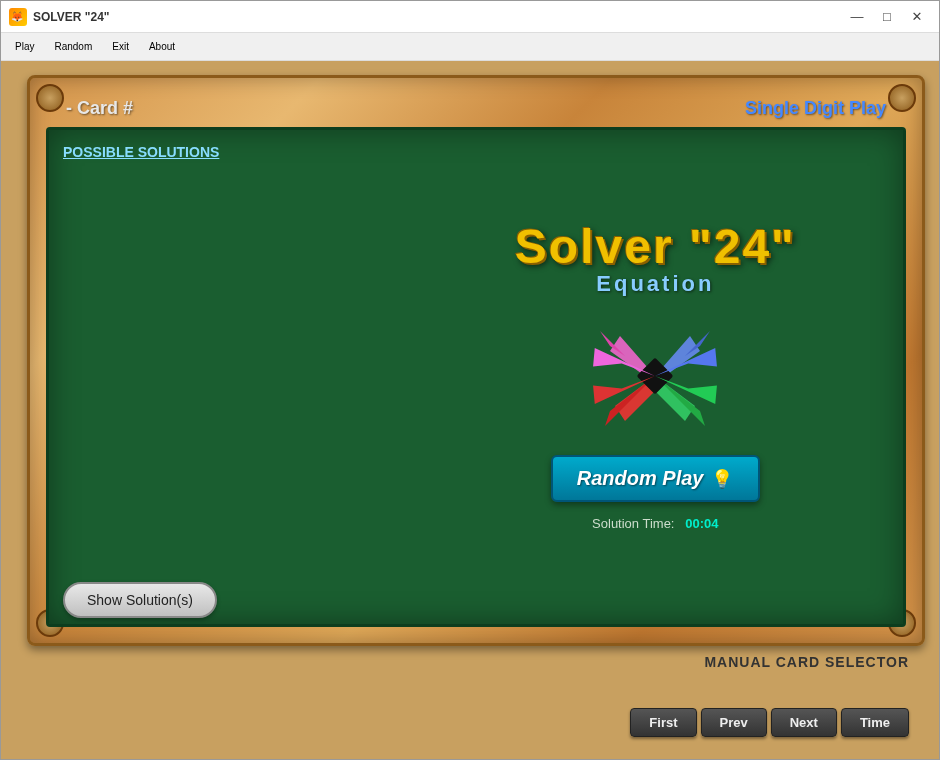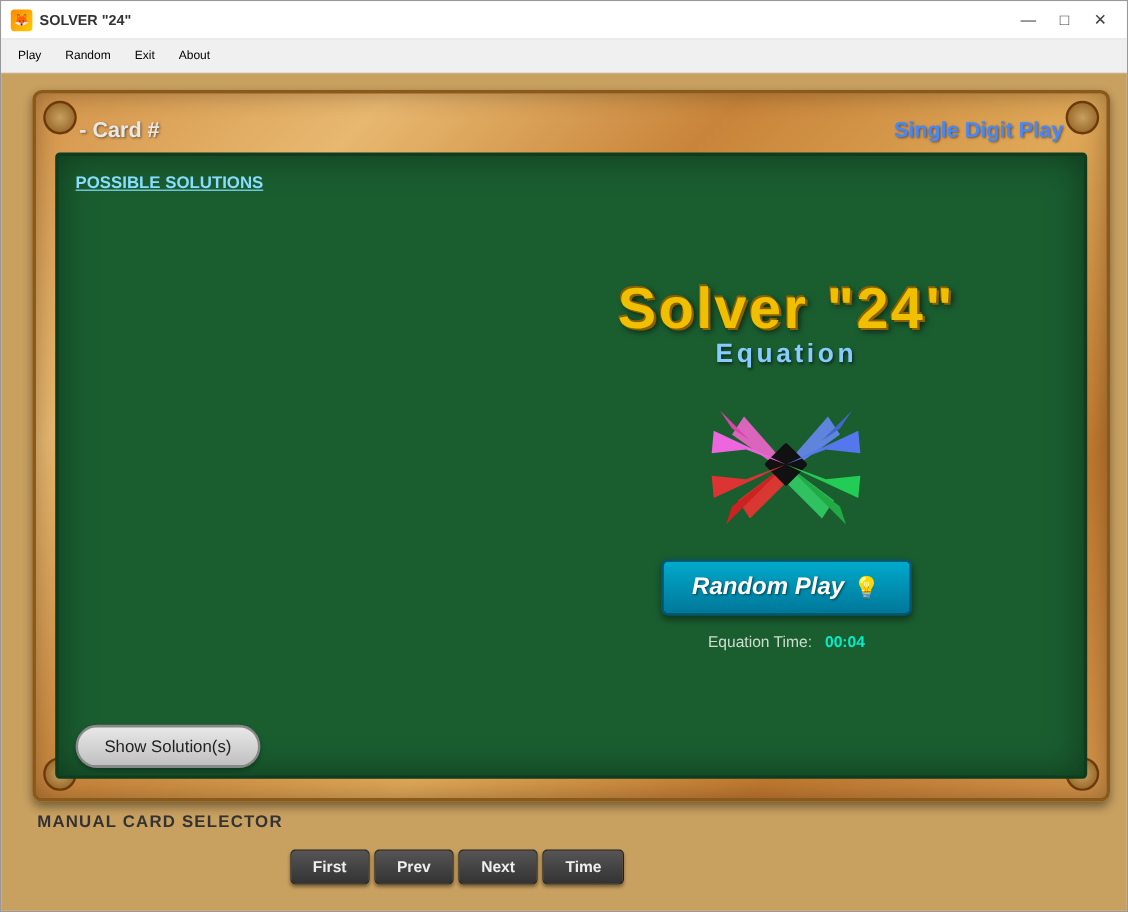--- a/index.html
+++ b/index.html
@@ -252,22 +252,22 @@
       font-weight: normal;
       color: #222;
       cursor: pointer;
       box-shadow: 0 2px 4px rgba(0,0,0,0.3);
     }
 
     
     .bottom-section {
       padding: 8px 16px;
       display: flex;
-      flex-direction: row;
-      align-items: flex-start;
+      flex-direction: column;
+      align-items: flex-end;
       gap: 6px;
     }
     .manual-card-label {
       font-size: 14px;
       font-weight: bold;
       color: #333;
       letter-spacing: 1px;
     }
     .nav-buttons {
       display: flex;
@@ -362,21 +362,21 @@
               <polygon points="65,65 112,112 120,95 92,88" fill="#22cc55" transform="rotate(-20,65,65)"></polygon>
             </svg>
           </div>
 
           <button class="random-play-btn">
             <span class="random-play-label">Random Play</span>
             <span class="lightbulb-icon">💡</span>
           </button>
 
           <div class="solution-time">
-            <span>Equation Time:</span>
+            <span>Solution Time:</span>
             &nbsp;
             <span class="time-value">00:04</span>
           </div>
         </div>
 
         <button class="show-solution-btn">Show Solution(s)</button>
       </div>
     </div>
 
     <div class="bottom-section">

